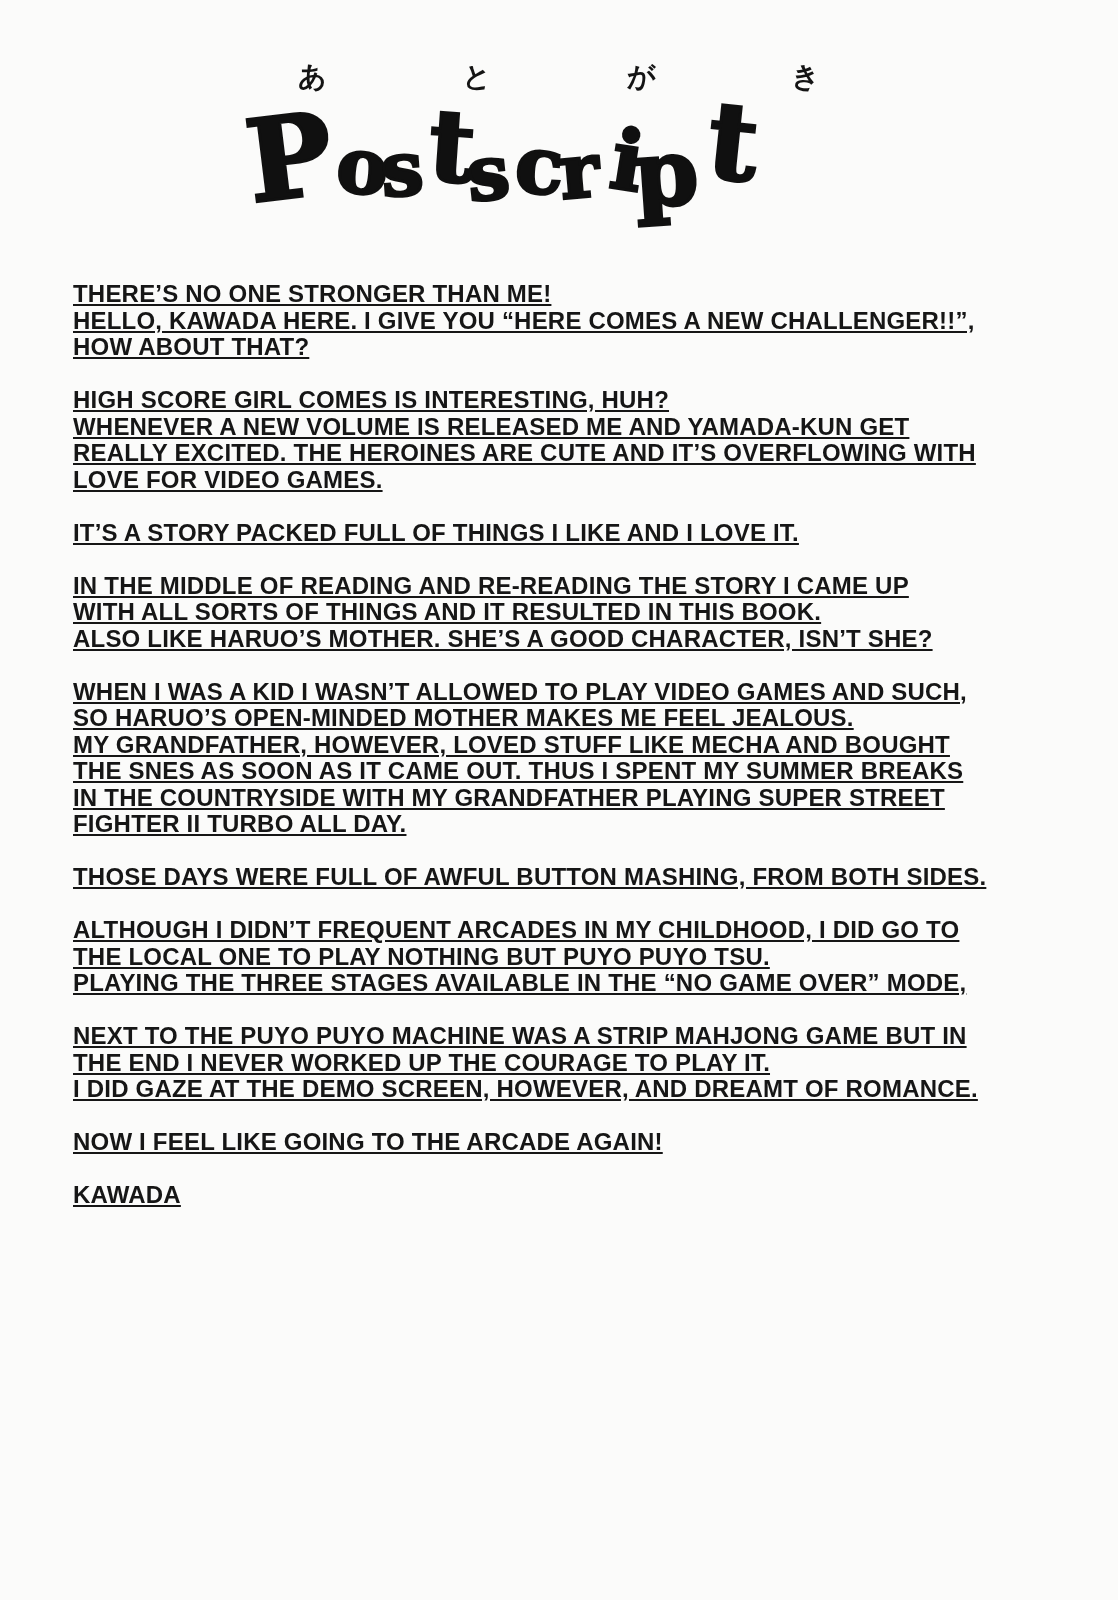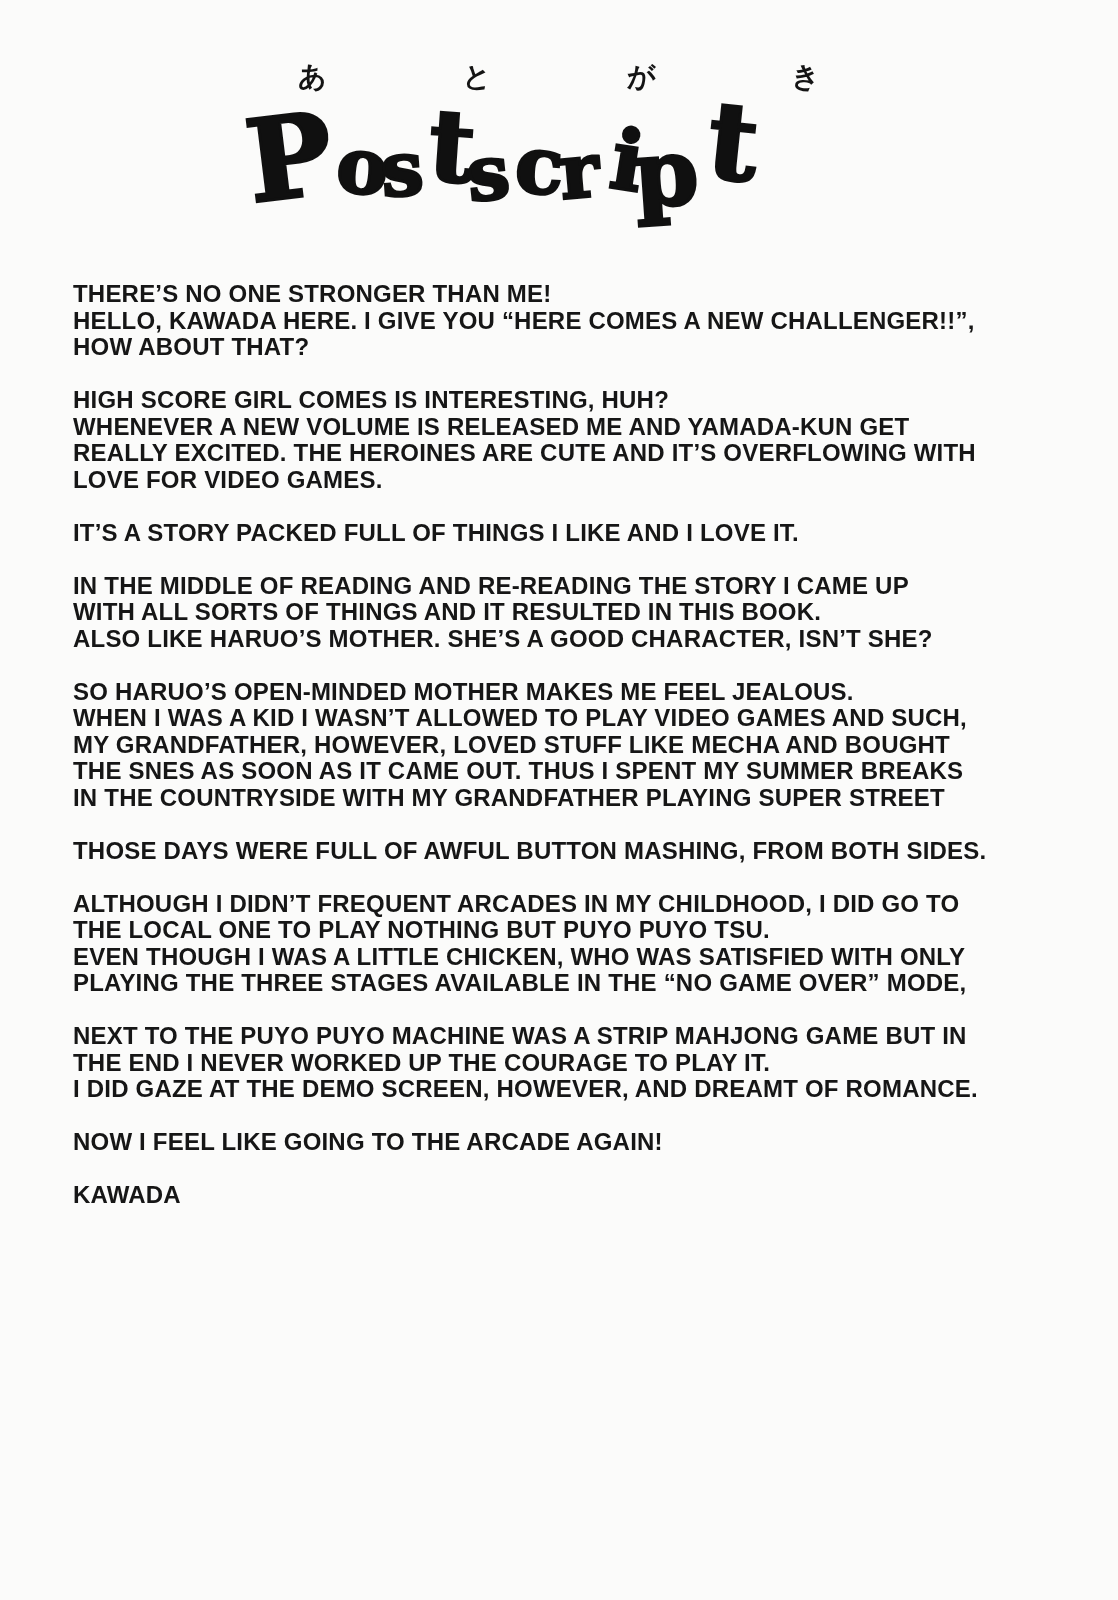--- a/index.html
+++ b/index.html
@@ -67,20 +67,21 @@
     position: absolute;
     left: 73px;
     top: 281px;
     width: 980px;
     font-family: "Liberation Sans", "DejaVu Sans", sans-serif;
     font-weight: 700;
     font-size: 24px;
     line-height: 26.5px;
     letter-spacing: 0.2px;
     color: #161616;
+    text-decoration: underline;
   }
   .para {
     margin: 0 0 26.5px 0;
     padding: 0;
   }
   .line {
     display: block;
     white-space: nowrap;
   }
 </style>
@@ -117,35 +118,35 @@
       <span class="line">IT’S A STORY PACKED FULL OF THINGS I LIKE AND I LOVE IT.</span>
     </p>
 
     <p class="para">
       <span class="line">IN THE MIDDLE OF READING AND RE-READING THE STORY I CAME UP</span>
       <span class="line">WITH ALL SORTS OF THINGS AND IT RESULTED IN THIS BOOK.</span>
       <span class="line">ALSO LIKE HARUO’S MOTHER. SHE’S A GOOD CHARACTER, ISN’T SHE?</span>
     </p>
 
     <p class="para">
+      <span class="line">WHEN I WAS A KID I WASN’T ALLOWED TO PLAY VIDEO GAMES AND SUCH,</span>
       <span class="line">SO HARUO’S OPEN-MINDED MOTHER MAKES ME FEEL JEALOUS.</span>
-      <span class="line">WHEN I WAS A KID I WASN’T ALLOWED TO PLAY VIDEO GAMES AND SUCH,</span>
       <span class="line">MY GRANDFATHER, HOWEVER, LOVED STUFF LIKE MECHA AND BOUGHT</span>
       <span class="line">THE SNES AS SOON AS IT CAME OUT. THUS I SPENT MY SUMMER BREAKS</span>
       <span class="line">IN THE COUNTRYSIDE WITH MY GRANDFATHER PLAYING SUPER STREET</span>
+      <span class="line">FIGHTER II TURBO ALL DAY.</span>
     </p>
 
     <p class="para">
       <span class="line">THOSE DAYS WERE FULL OF AWFUL BUTTON MASHING, FROM BOTH SIDES.</span>
     </p>
 
     <p class="para">
       <span class="line">ALTHOUGH I DIDN’T FREQUENT ARCADES IN MY CHILDHOOD, I DID GO TO</span>
       <span class="line">THE LOCAL ONE TO PLAY NOTHING BUT PUYO PUYO TSU.</span>
-      <span class="line">EVEN THOUGH I WAS A LITTLE CHICKEN, WHO WAS SATISFIED WITH ONLY</span>
       <span class="line">PLAYING THE THREE STAGES AVAILABLE IN THE “NO GAME OVER” MODE,</span>
     </p>
 
     <p class="para">
       <span class="line">NEXT TO THE PUYO PUYO MACHINE WAS A STRIP MAHJONG GAME BUT IN</span>
       <span class="line">THE END I NEVER WORKED UP THE COURAGE TO PLAY IT.</span>
       <span class="line">I DID GAZE AT THE DEMO SCREEN, HOWEVER, AND DREAMT OF ROMANCE.</span>
     </p>
 
     <p class="para">

